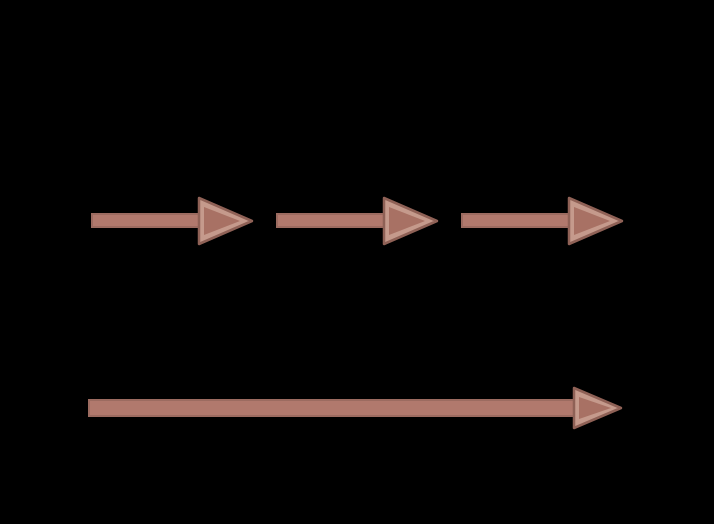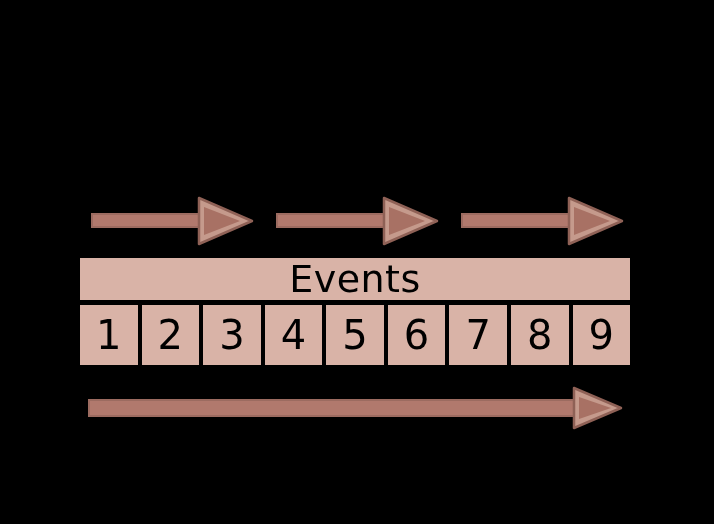--- a/index.html
+++ b/index.html
@@ -66,34 +66,20 @@
     <polygon points="111,2 164,25 111,48" fill="#c59a8c" stroke="#8f6156" stroke-width="2.5" stroke-linejoin="round"></polygon>
     <polygon points="116,11 152,25 116,39" fill="#a87164"></polygon>
   </svg>
 
   <svg id="arrow-top-3" class="arrow-svg" width="166" height="50" viewBox="0 0 166 50">
     <rect x="4" y="18" width="114" height="13" fill="#b1796d" stroke="#9c6b60" stroke-width="2"></rect>
     <polygon points="111,2 164,25 111,48" fill="#c59a8c" stroke="#8f6156" stroke-width="2.5" stroke-linejoin="round"></polygon>
     <polygon points="116,11 152,25 116,39" fill="#a87164"></polygon>
   </svg>
 
-  <div id="events-table">
-    <div id="events-header">Events</div>
-    <div id="events-row">
-      <div class="event-cell">1</div>
-      <div class="event-cell">2</div>
-      <div class="event-cell">3</div>
-      <div class="event-cell">4</div>
-      <div class="event-cell">5</div>
-      <div class="event-cell">6</div>
-      <div class="event-cell">7</div>
-      <div class="event-cell">8</div>
-      <div class="event-cell">9</div>
-    </div>
-  </div>
 
   <svg id="arrow-bottom" class="arrow-svg" width="540" height="48" viewBox="0 0 540 48">
     <rect x="4" y="16" width="492" height="16" fill="#b1796d" stroke="#9c6b60" stroke-width="2"></rect>
     <polygon points="489,4 536,24 489,44" fill="#c59a8c" stroke="#8f6156" stroke-width="2.5" stroke-linejoin="round"></polygon>
     <polygon points="494,13 526,24 494,35" fill="#a87164"></polygon>
   </svg>
 
 </div>
 
 </body></html>

